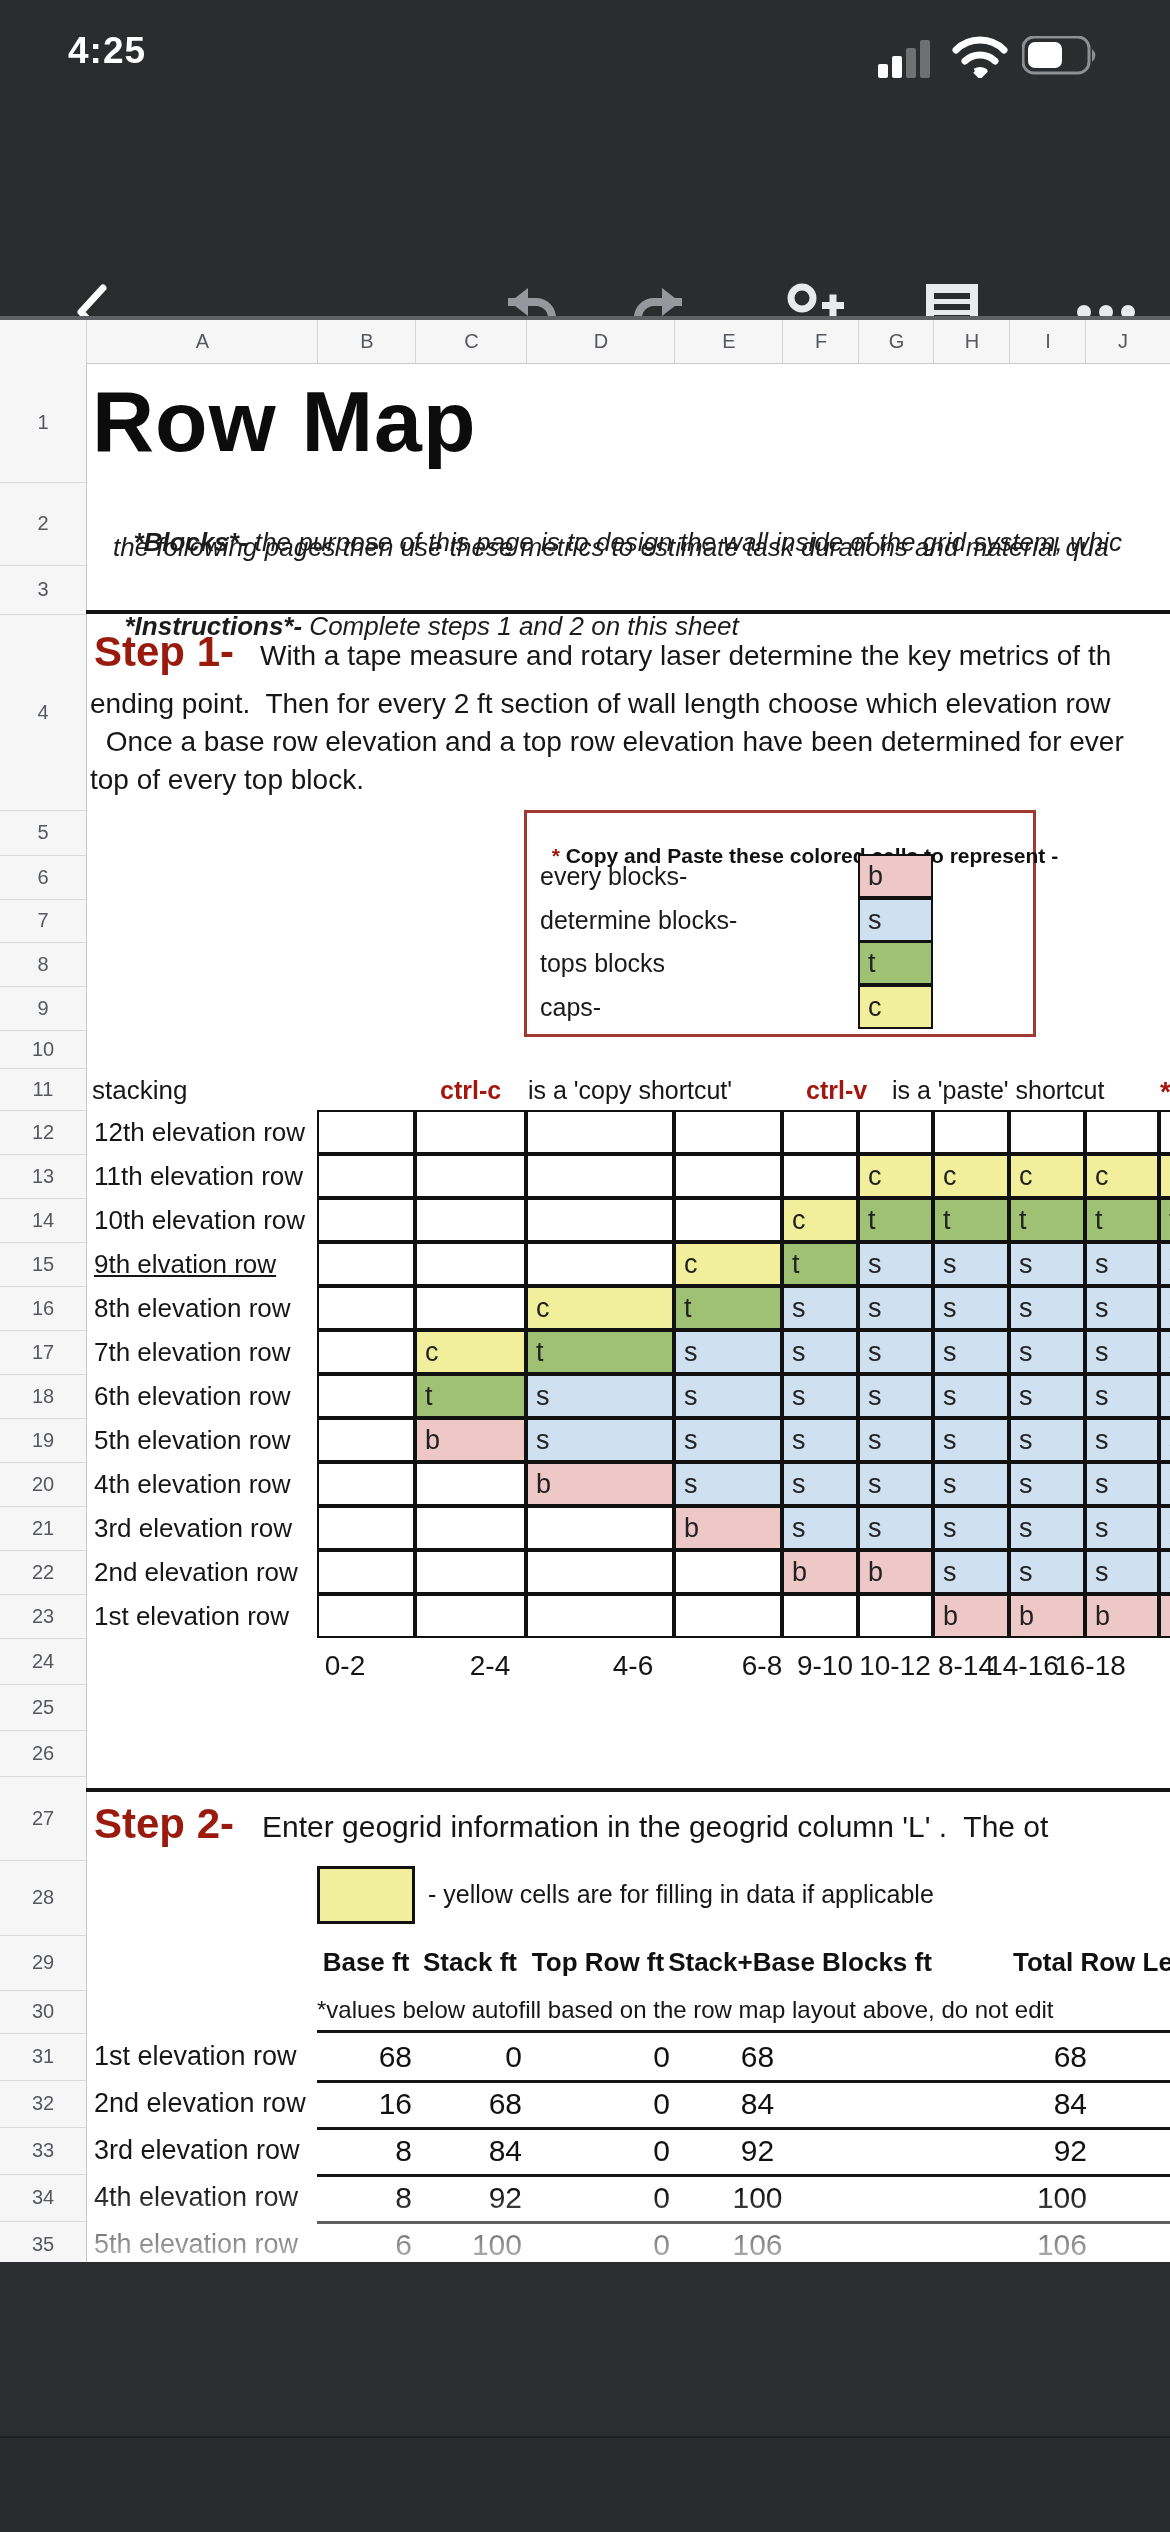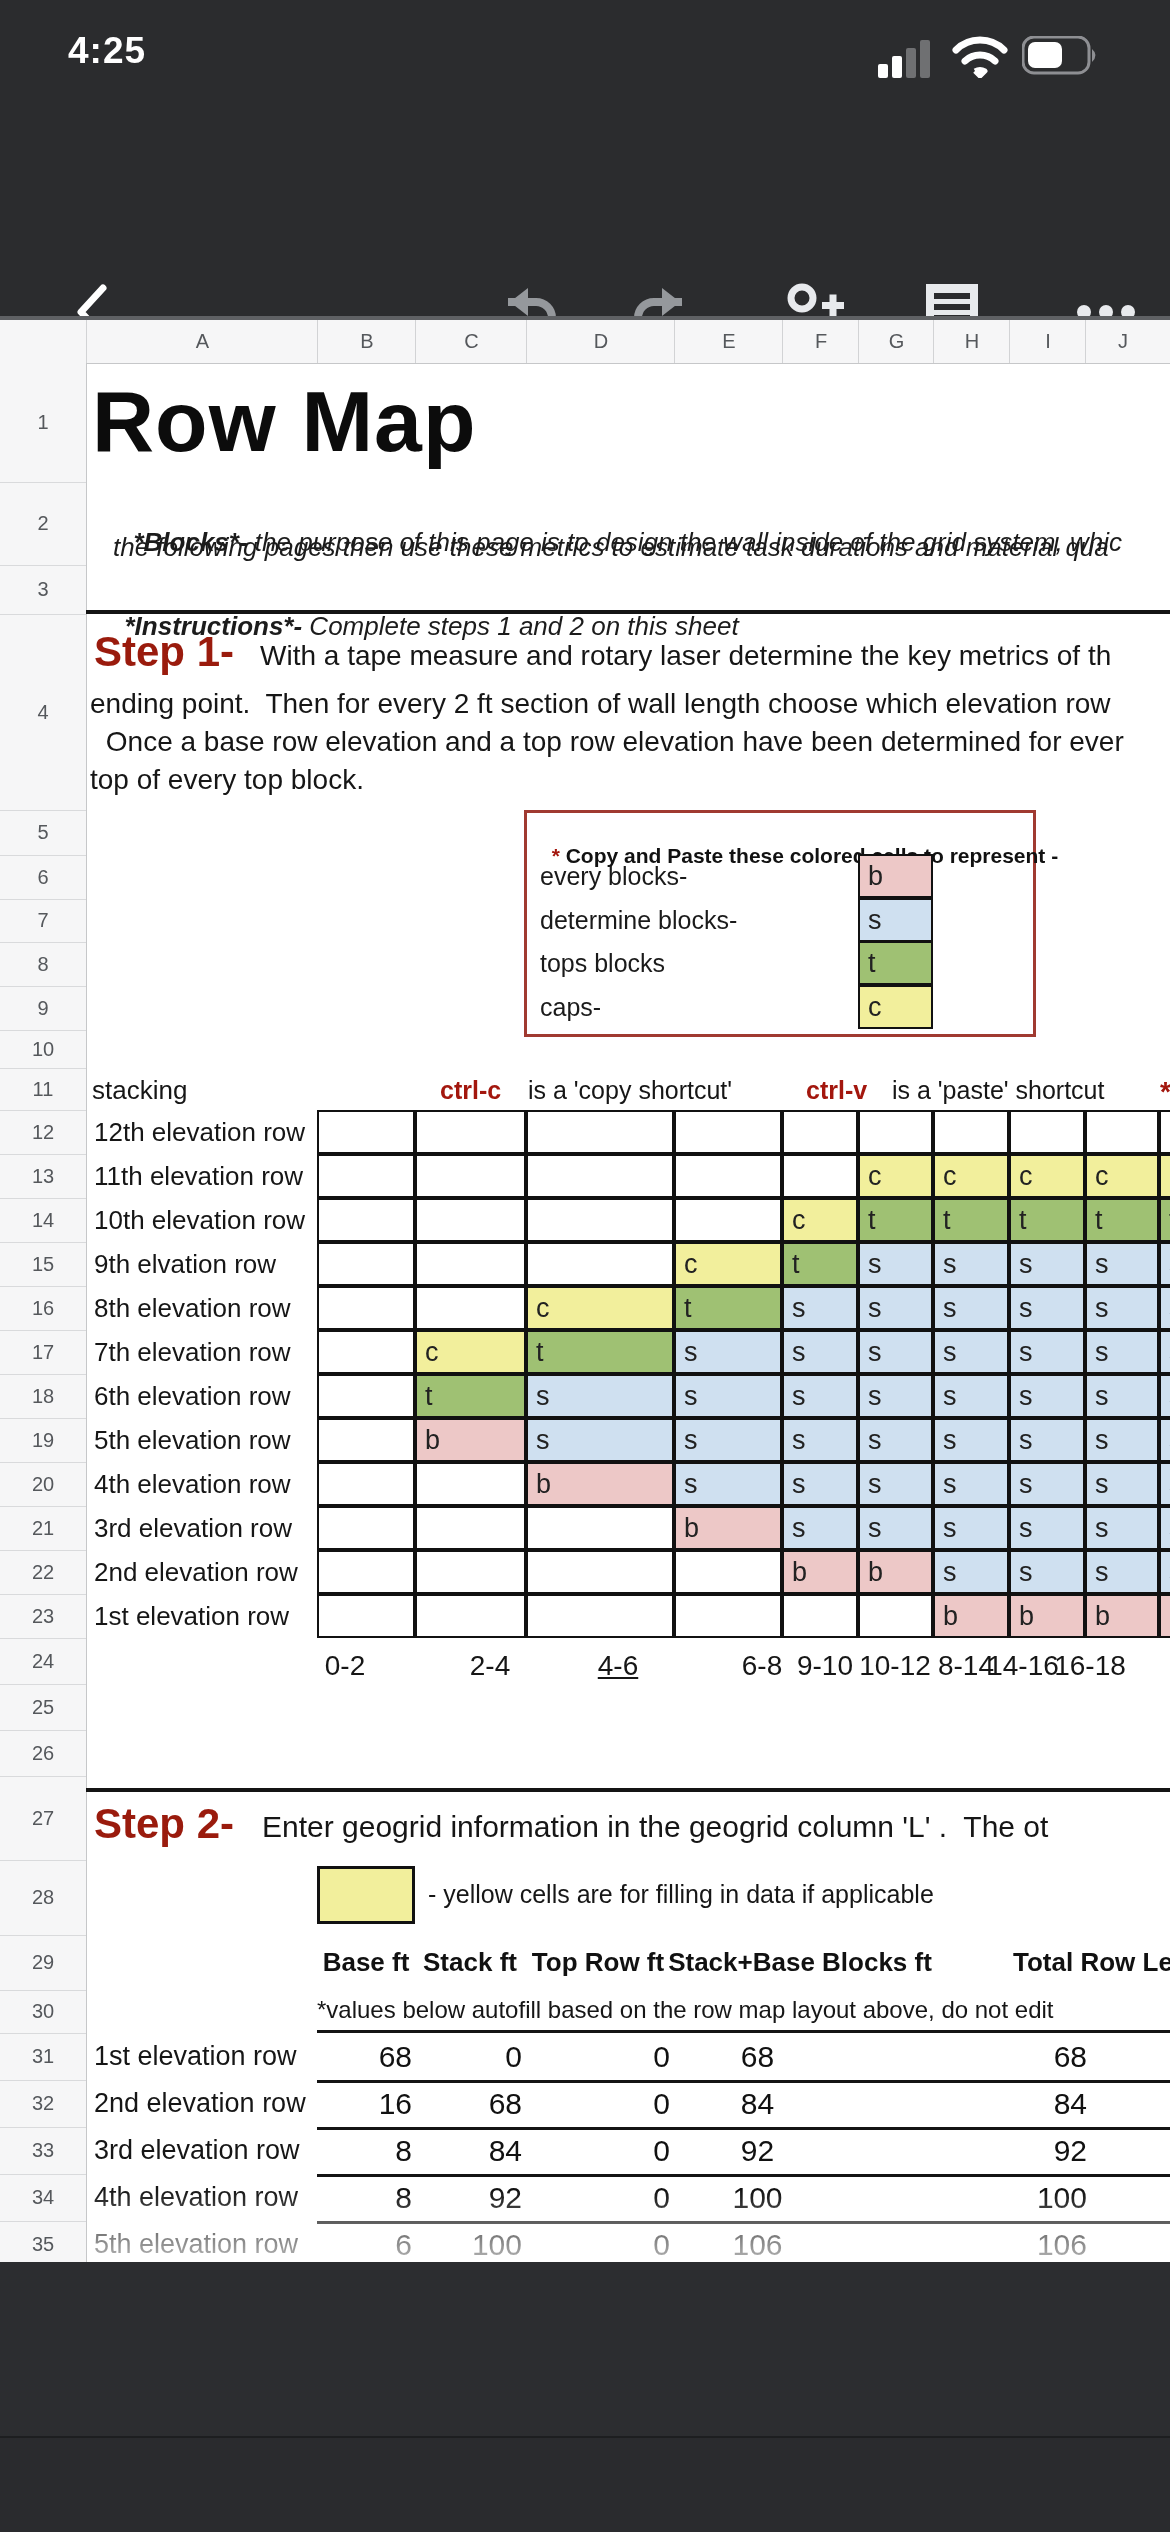--- a/index.html
+++ b/index.html
@@ -274,21 +274,21 @@
     <div class="abs gcell" style="left: 317px; top: 1198px; width: 98px; height: 44px;"></div>
     <div class="abs gcell" style="left: 415px; top: 1198px; width: 111px; height: 44px;"></div>
     <div class="abs gcell" style="left: 526px; top: 1198px; width: 148px; height: 44px;"></div>
     <div class="abs gcell" style="left: 674px; top: 1198px; width: 108px; height: 44px;"></div>
     <div class="abs gcell" style="left: 782px; top: 1198px; width: 76px; height: 44px; background: rgb(242, 239, 156);">c</div>
     <div class="abs gcell" style="left: 858px; top: 1198px; width: 75px; height: 44px; background: rgb(159, 193, 115);">t</div>
     <div class="abs gcell" style="left: 933px; top: 1198px; width: 76px; height: 44px; background: rgb(159, 193, 115);">t</div>
     <div class="abs gcell" style="left: 1009px; top: 1198px; width: 76px; height: 44px; background: rgb(159, 193, 115);">t</div>
     <div class="abs gcell" style="left: 1085px; top: 1198px; width: 74px; height: 44px; background: rgb(159, 193, 115);">t</div>
     <div class="abs gcell" style="left: 1159px; top: 1198px; width: 74px; height: 44px; background: rgb(159, 193, 115);">t</div>
-    <div class="abs glabel" style="top: 1242px;">9th elvation row</div>
+    <div class="abs glabel" style="top: 1242px; text-decoration: underline;">9th elvation row</div>
     <div class="abs gcell" style="left: 317px; top: 1242px; width: 98px; height: 44px;"></div>
     <div class="abs gcell" style="left: 415px; top: 1242px; width: 111px; height: 44px;"></div>
     <div class="abs gcell" style="left: 526px; top: 1242px; width: 148px; height: 44px;"></div>
     <div class="abs gcell" style="left: 674px; top: 1242px; width: 108px; height: 44px; background: rgb(242, 239, 156);">c</div>
     <div class="abs gcell" style="left: 782px; top: 1242px; width: 76px; height: 44px; background: rgb(159, 193, 115);">t</div>
     <div class="abs gcell" style="left: 858px; top: 1242px; width: 75px; height: 44px; background: rgb(207, 224, 240);">s</div>
     <div class="abs gcell" style="left: 933px; top: 1242px; width: 76px; height: 44px; background: rgb(207, 224, 240);">s</div>
     <div class="abs gcell" style="left: 1009px; top: 1242px; width: 76px; height: 44px; background: rgb(207, 224, 240);">s</div>
     <div class="abs gcell" style="left: 1085px; top: 1242px; width: 74px; height: 44px; background: rgb(207, 224, 240);">s</div>
     <div class="abs gcell" style="left: 1159px; top: 1242px; width: 74px; height: 44px; background: rgb(207, 224, 240);">s</div>
@@ -377,21 +377,21 @@
     <div class="abs gcell" style="left: 782px; top: 1594px; width: 76px; height: 44px;"></div>
     <div class="abs gcell" style="left: 858px; top: 1594px; width: 75px; height: 44px;"></div>
     <div class="abs gcell" style="left: 933px; top: 1594px; width: 76px; height: 44px; background: rgb(237, 200, 199);">b</div>
     <div class="abs gcell" style="left: 1009px; top: 1594px; width: 76px; height: 44px; background: rgb(237, 200, 199);">b</div>
     <div class="abs gcell" style="left: 1085px; top: 1594px; width: 74px; height: 44px; background: rgb(237, 200, 199);">b</div>
     <div class="abs gcell" style="left: 1159px; top: 1594px; width: 74px; height: 44px; background: rgb(237, 200, 199);">b</div>
   </div>
 <div id="grid-footer">
     <div class="abs flabel" style="left: 297px;">0-2</div>
     <div class="abs flabel" style="left: 442px;">2-4</div>
-    <div class="abs flabel" style="left: 570px; text-decoration: underline;">4-6</div>
+    <div class="abs flabel" style="left: 585px;">4-6</div>
     <div class="abs flabel" style="left: 714px;">6-8</div>
     <div class="abs flabel" style="left: 777px;">9-10</div>
     <div class="abs flabel" style="left: 847px;">10-12</div>
     <div class="abs flabel" style="left: 918px;">8-14</div>
     <div class="abs flabel" style="left: 975px;">14-16</div>
     <div class="abs flabel" style="left: 1042px;">16-18</div>
   </div>
 
 <div class="abs thickline" style="left:86px;top:1788px;width:1084px"></div>
 

